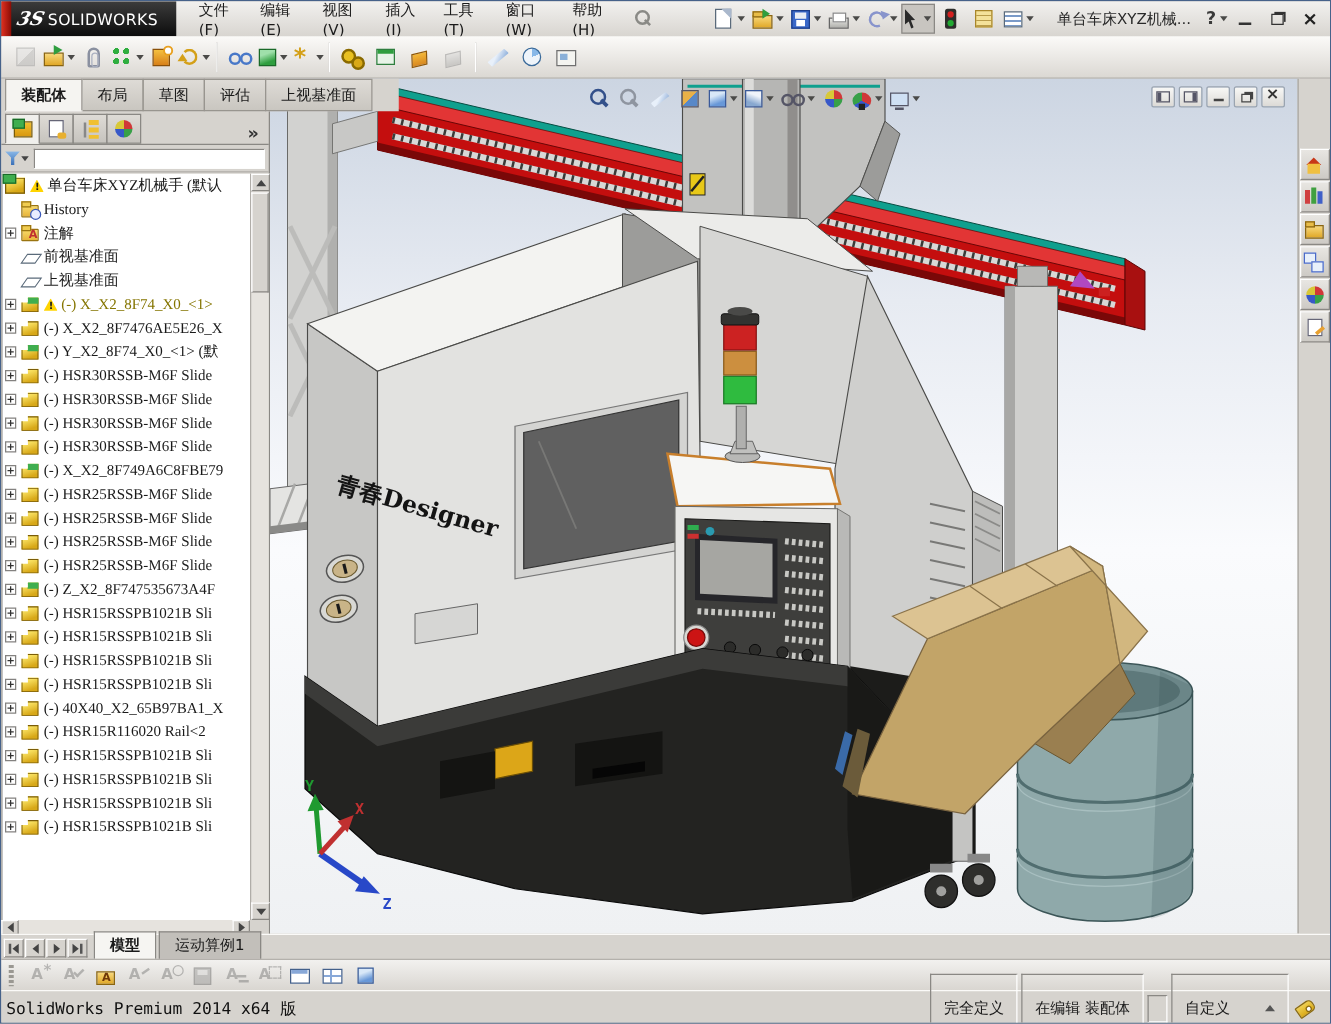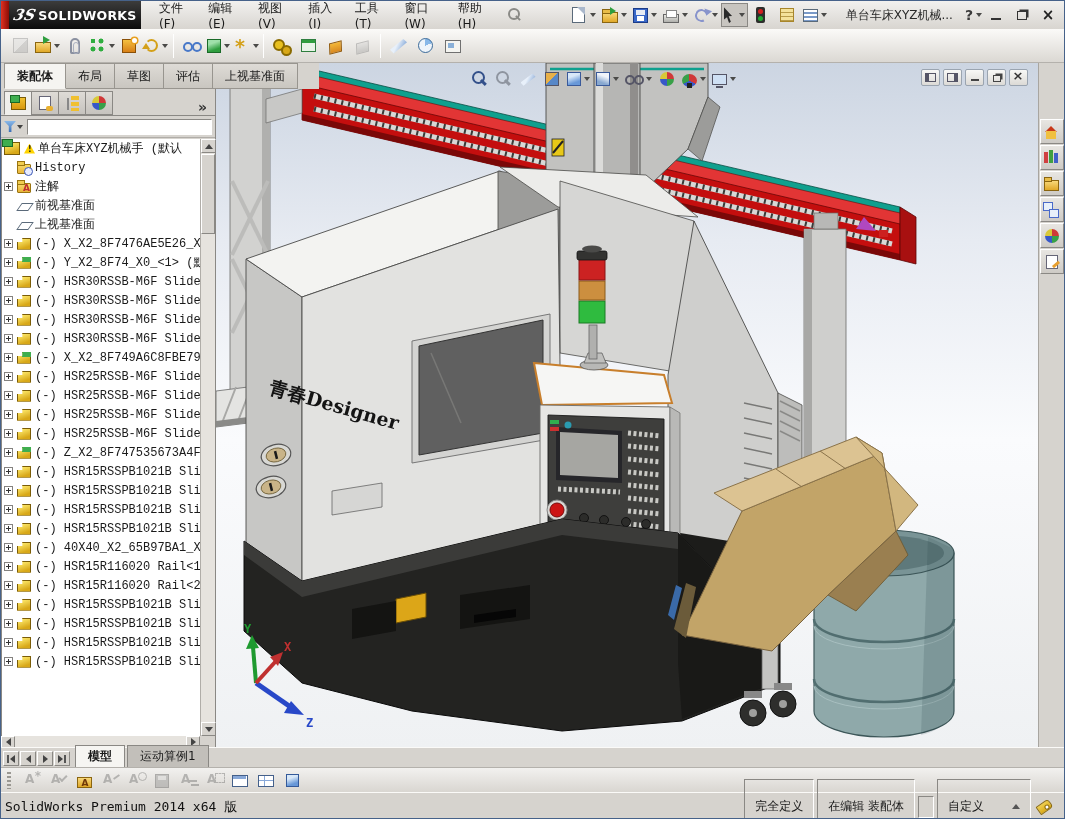--- a/index.html
+++ b/index.html
@@ -4,21 +4,21 @@
 <style>
 *{box-sizing:border-box;margin:0;padding:0}
 body{margin:0;background:#888;font-family:"DejaVu Sans","Liberation Sans",sans-serif}
 .app{position:relative;width:1065px;height:819px;background:#d6d3ce;border:1px solid #46628a;overflow:hidden;font-size:12px;color:#1a1a1a}
 
 
 .titlebar{position:absolute;left:0;top:0;width:100%;height:28px;background:linear-gradient(#f2f1ef,#d8d5d0);display:flex;align-items:center}
 .logo{width:140px;height:28px;background:linear-gradient(#3c3c3c,#0c0c0c);display:flex;align-items:center;color:#fff;flex:none}
 .logo .red{width:8px;height:28px;background:linear-gradient(90deg,#e03020,#8a0d06);margin-right:5px}
 .logo .ds{font-style:italic;font-weight:bold;font-size:15px;transform:skewX(-14deg);margin-right:3px;font-family:"DejaVu Serif",serif}
-.logo .sw{font-weight:bold;font-size:12.5px;letter-spacing:.3px}
+.logo .sw{font-weight:normal;font-size:12.5px;letter-spacing:.3px}
 .menubar{display:flex;margin-left:10px}
 .menu-item{padding:4px 8px;cursor:default}
 .search-glyph{width:16px;height:16px;position:relative;margin-left:6px}
 .search-glyph::before{content:"";position:absolute;width:8px;height:8px;border:2px solid #8a8a86;border-radius:50%;left:1px;top:1px}
 .search-glyph::after{content:"";position:absolute;width:6px;height:2px;background:#8a8a86;transform:rotate(45deg);left:8px;top:10px}
 .qbar{display:flex;margin-left:46px;align-items:center}
 .qbtn{height:24px;min-width:26px;padding:0 2px;display:flex;align-items:center;justify-content:center;border:1px solid transparent}
 .qbtn.active{background:#c8c5c0;border:1px solid #8a8884}
 .caret::after{content:"";border-left:3px solid transparent;border-right:3px solid transparent;border-top:4px solid #4a4a48;margin-left:3px}
 .doc-title{margin-left:16px;color:#2a2a2a;white-space:nowrap}
@@ -122,21 +122,21 @@
 .tfolder .ticon::before{width:6px;height:3px;background:#f0cc50;border:1px solid #9a7410;top:-4px;left:-1px}
 .icon-folder-history .ticon::after{width:7px;height:7px;border-radius:50%;background:#e8ecff;border:1px solid #3a58b8;right:-3px;bottom:-3px}
 .icon-folder-sensor .ticon::after{width:7px;height:7px;border-radius:50%;background:#d8f0f0;border:1px solid #2a8a9a;right:-3px;bottom:-3px}
 .icon-folder-ann .ticon::after{content:"A";font:bold 9px "DejaVu Sans";color:#c03030;right:0px;top:-1px}
 .icon-plane .ticon{width:12px;height:8px;border:1px solid #5a6a7a;transform:skewX(-35deg);margin-top:2px;margin-left:2px}
 .icon-origin .ticon::before{width:2px;height:11px;background:#3355cc;left:4px;top:0}
 .icon-origin .ticon::after{width:10px;height:2px;background:#cc3333;left:3px;bottom:0}
 .wtri{display:none;width:11px;height:10px;background:#ffd400;clip-path:polygon(50% 0,100% 100%,0 100%);margin-right:3px;position:relative;flex:none}
 .wtri::after{content:"!";position:absolute;left:4px;top:1px;font:bold 8px "DejaVu Sans";color:#1a1a1a}
 .trow.warn .wtri{display:inline-block}
-.tlabel{font-family:Liberation Mono, monospace;font-size:12px}
+.tlabel{font-family:Liberation Serif, serif;font-size:12px}
 .trow.olive .tlabel{color:#857500}
 
 .vsb{position:absolute;right:0;top:50px;bottom:12px;width:15px;background:#e6e3de;border-left:1px solid #b0ada8}
 .sbtn{position:absolute;left:0;width:15px;height:14px;background:#d6d3ce;border:1px solid;border-color:#fff #8a8884 #8a8884 #fff;display:flex;align-items:center;justify-content:center}
 .sbtn.up{top:0}.sbtn.down{bottom:0}
 .tri-u{border:4px solid transparent;border-bottom:5px solid #444;margin-top:-4px}
 .tri-d{border:4px solid transparent;border-top:5px solid #444;margin-bottom:-4px}
 .tri-l{border:4px solid transparent;border-right:5px solid #444;margin-left:-4px}
 .tri-r{border:4px solid transparent;border-left:5px solid #444;margin-right:-4px}
 .vthumb{position:absolute;left:0;top:15px;width:14px;height:80px;background:#d6d3ce;border:1px solid;border-color:#fff #8a8884 #8a8884 #fff}
@@ -408,20 +408,26 @@
           <span class="ticon"></span>
 
           <span class="tlabel">前视基准面</span>
         </div>
         <div class="trow icon-plane">
           <span class="exp"></span>
           <span class="ticon"></span>
 
           <span class="tlabel">上视基准面</span>
         </div>
+        <div class="trow expand icon-asm-part warn olive">
+          <span class="exp"></span>
+          <span class="ticon"></span>
+          <span class="wtri"></span>
+          <span class="tlabel">(-) X_X2_8F74_X0_&lt;1&gt;</span>
+        </div>
         <div class="trow expand icon-part">
           <span class="exp"></span>
           <span class="ticon"></span>
 
           <span class="tlabel">(-) X_X2_8F7476AE5E26_X</span>
         </div>
         <div class="trow expand icon-asm-part">
           <span class="exp"></span>
           <span class="ticon"></span>
 
@@ -509,26 +515,20 @@
           <span class="exp"></span>
           <span class="ticon"></span>
 
           <span class="tlabel">(-) HSR15RSSPB1021B Sli</span>
         </div>
         <div class="trow expand icon-part">
           <span class="exp"></span>
           <span class="ticon"></span>
 
           <span class="tlabel">(-) 40X40_X2_65B97BA1_X</span>
-        </div>
-        <div class="trow expand icon-part">
-          <span class="exp"></span>
-          <span class="ticon"></span>
-
-          <span class="tlabel">(-) HSR15R116020 Rail&lt;1</span>
         </div>
         <div class="trow expand icon-part">
           <span class="exp"></span>
           <span class="ticon"></span>
 
           <span class="tlabel">(-) HSR15R116020 Rail&lt;2</span>
         </div>
         <div class="trow expand icon-part">
           <span class="exp"></span>
           <span class="ticon"></span>

